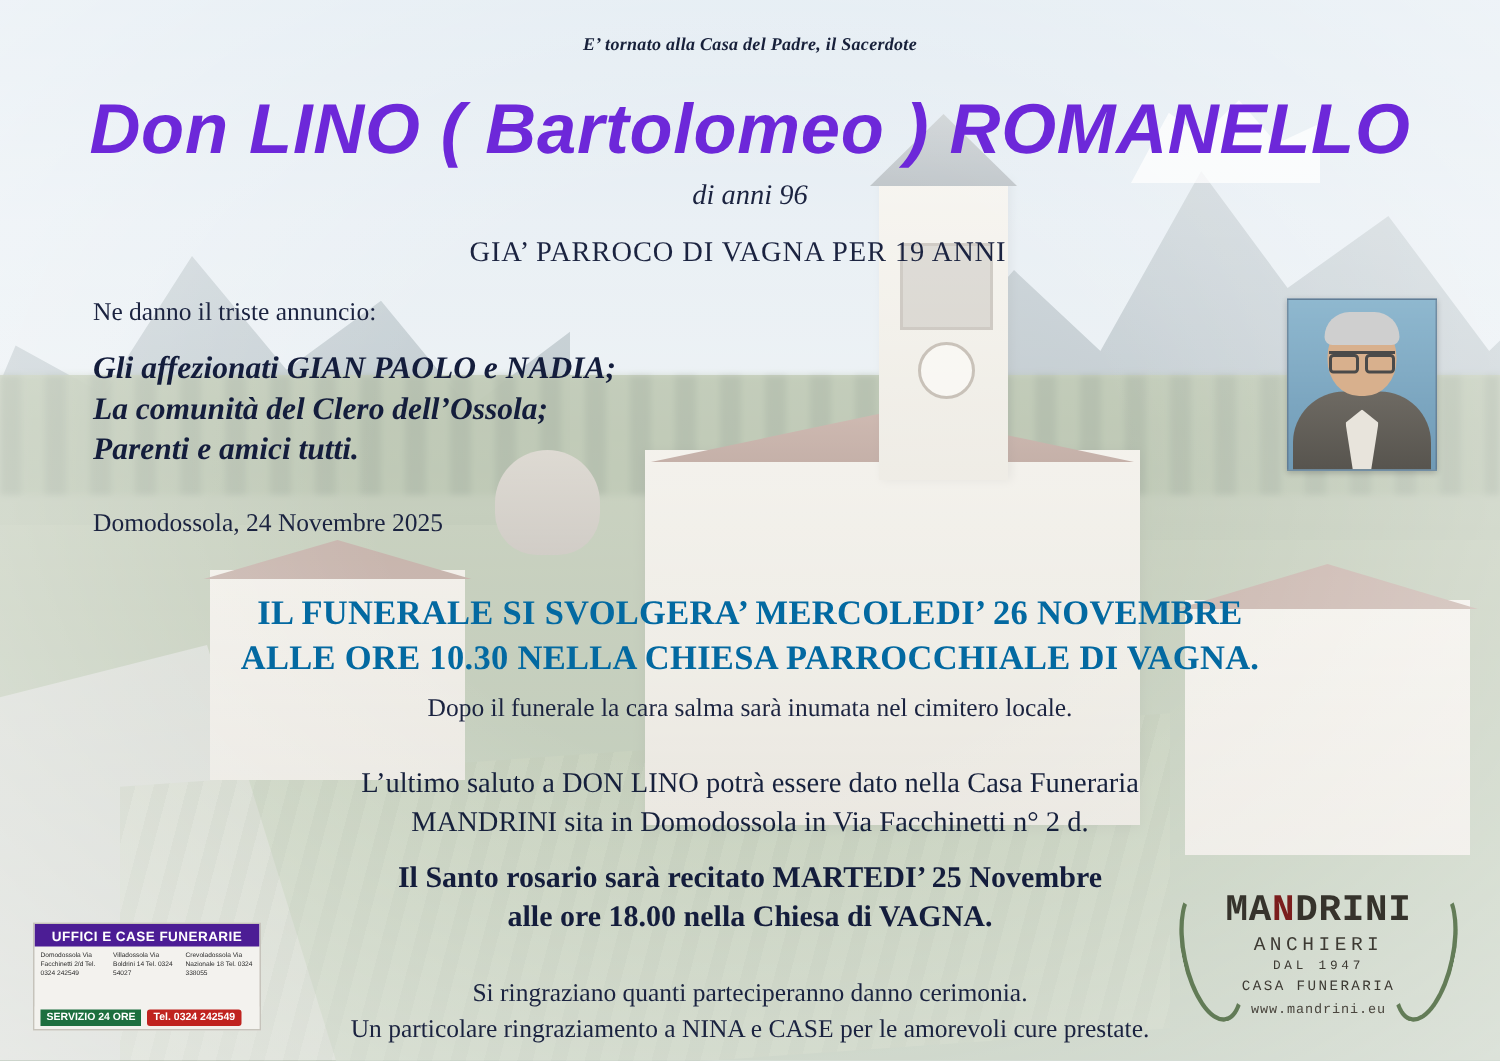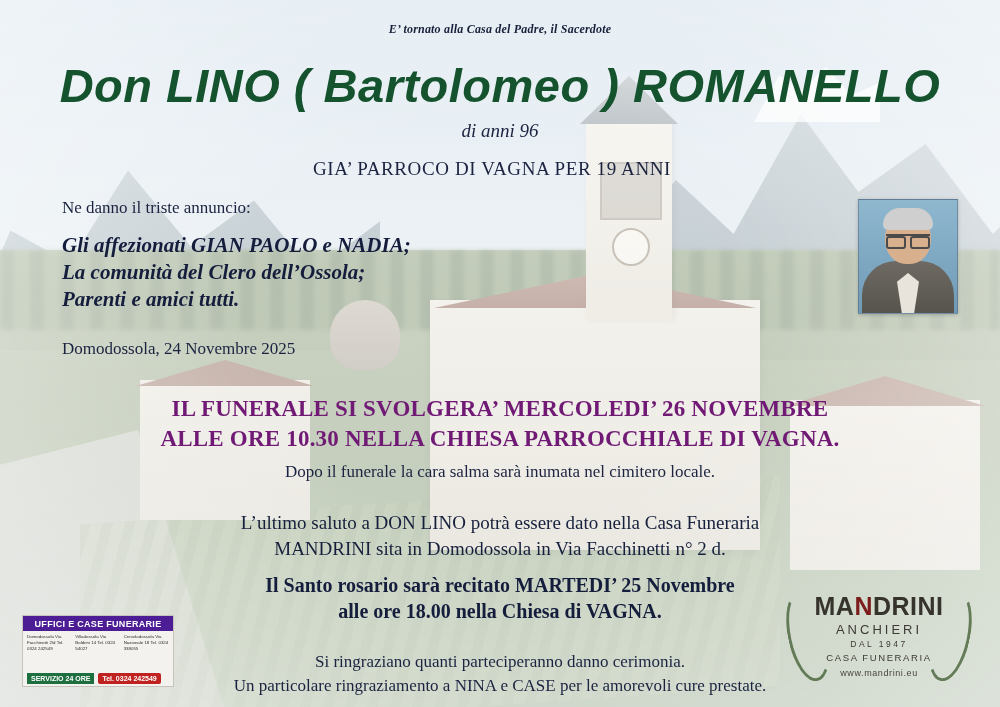--- a/index.html
+++ b/index.html
@@ -167,21 +167,21 @@
     letter-spacing: .2px;
     color: #17203a;
   }
   .name {
     position: absolute; top: 58px; left: 0; right: 0;
     font-family: "Liberation Sans", sans-serif;
     font-weight: bold;
     font-style: italic;
     font-size: 47px;
     letter-spacing: .5px;
-    color: #14532d;
+    color: #6d28d9;
     white-space: nowrap;
   }
   .age {
     position: absolute; top: 120px; left: 0; right: 0;
     font-style: italic;
     font-size: 19px;
     color: #1b2340;
   }
   .role {
     position: absolute; top: 158px; left: 0; right: 16px;
@@ -209,21 +209,21 @@
     text-align: left;
     font-size: 17px;
     color: #1b2340;
   }
   .funeral {
     position: absolute; top: 394px; left: 0; right: 0;
     font-weight: bold;
     font-size: 23px;
     line-height: 30px;
     letter-spacing: .2px;
-    color: #701a75;
+    color: #0369a1;
   }
   .burial {
     position: absolute; top: 462px; left: 0; right: 0;
     font-size: 17px;
     color: #1b2340;
   }
   .farewell {
     position: absolute; top: 510px; left: 0; right: 0;
     font-size: 19px;
     line-height: 26px;
@@ -351,21 +351,21 @@
     border-radius: 2px;
   }
 
   
   .logo {
     position: absolute;
     right: 26px; top: 586px;
     width: 190px; height: 104px;
     text-align: center;
     color: #3d3a33;
-    font-family: Liberation Sans, sans-serif;
+    font-family: Liberation Mono, monospace;
   }
   .logo .wreath-left, .logo .wreath-right {
     position: absolute;
     top: 4px;
     width: 34px; height: 86px;
     border: 3px solid #4f6b42;
     border-radius: 50%;
     opacity: .85;
   }
   .logo .wreath-left {

